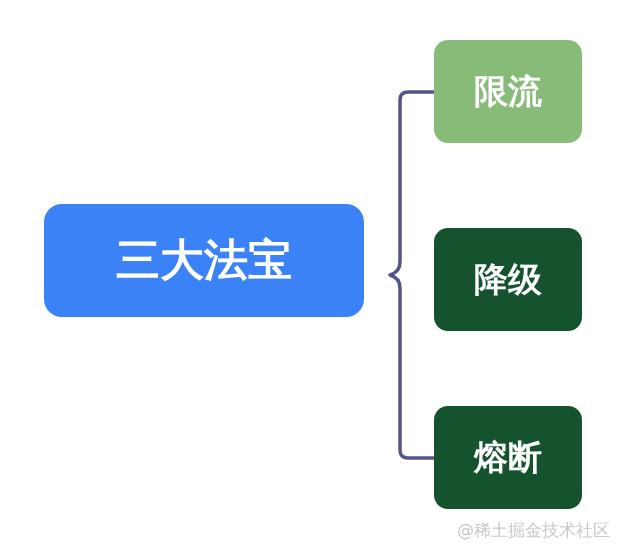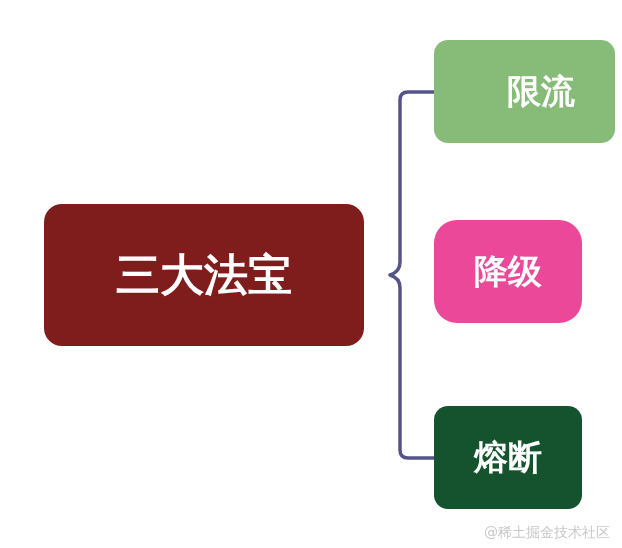--- a/index.html
+++ b/index.html
@@ -1,27 +1,27 @@
 <!DOCTYPE html>
 <html><head>
 <meta charset="utf-8">
 <style>
   html, body { margin:0; padding:0; background:#ffffff; }
   body { width:622px; height:548px; position:relative; overflow:hidden;
          font-family:"DejaVu Sans", sans-serif; }
   .node { position:absolute; border-radius:14px; color:#fff; font-weight:bold;
           display:flex; align-items:center; justify-content:center; }
-  .root { left:44px; top:204px; width:320px; height:142px; background:#7f1d1d;
+  .root { left:44px; top:204px; width:320px; height:113px; background:#3b82f6;
           font-size:44px; border-radius:18px;text-align:right; }
   .child { left:434px; width:148px; height:103px; font-size:34px; }
-  .c1 { top:40px; background:#87bc78;padding-left:33px; }
-  .c2 { top:220px; background:#ec4899;border-radius:23px; }
+  .c1 { top:40px; background:#87bc78; }
+  .c2 { top:228px; background:#14532d; }
   .c3 { top:406px; background:#14532d; }
   svg.conn { position:absolute; left:0; top:0; }
-  .wm { position:absolute; right:12px; bottom:6px; font-size:14px; color:#c8c8c8;text-align:center; }
+  .wm { position:absolute; right:12px; bottom:6px; font-size:17px; color:#c8c8c8;text-align:center; }
 </style>
 </head>
 <body>
 
 <svg class="conn" width="622" height="548" viewBox="0 0 622 548">
   <path d="M434 92 L408 92 Q400 92 400 100 L400 262 Q400 272 390 275 Q400 278 400 288 L400 450 Q400 458 408 458 L434 458" fill="none" stroke="#55548a" stroke-width="3.5" stroke-linejoin="round"></path>
 </svg>
 
 <div class="node root">
   <span>三大法宝</span>

